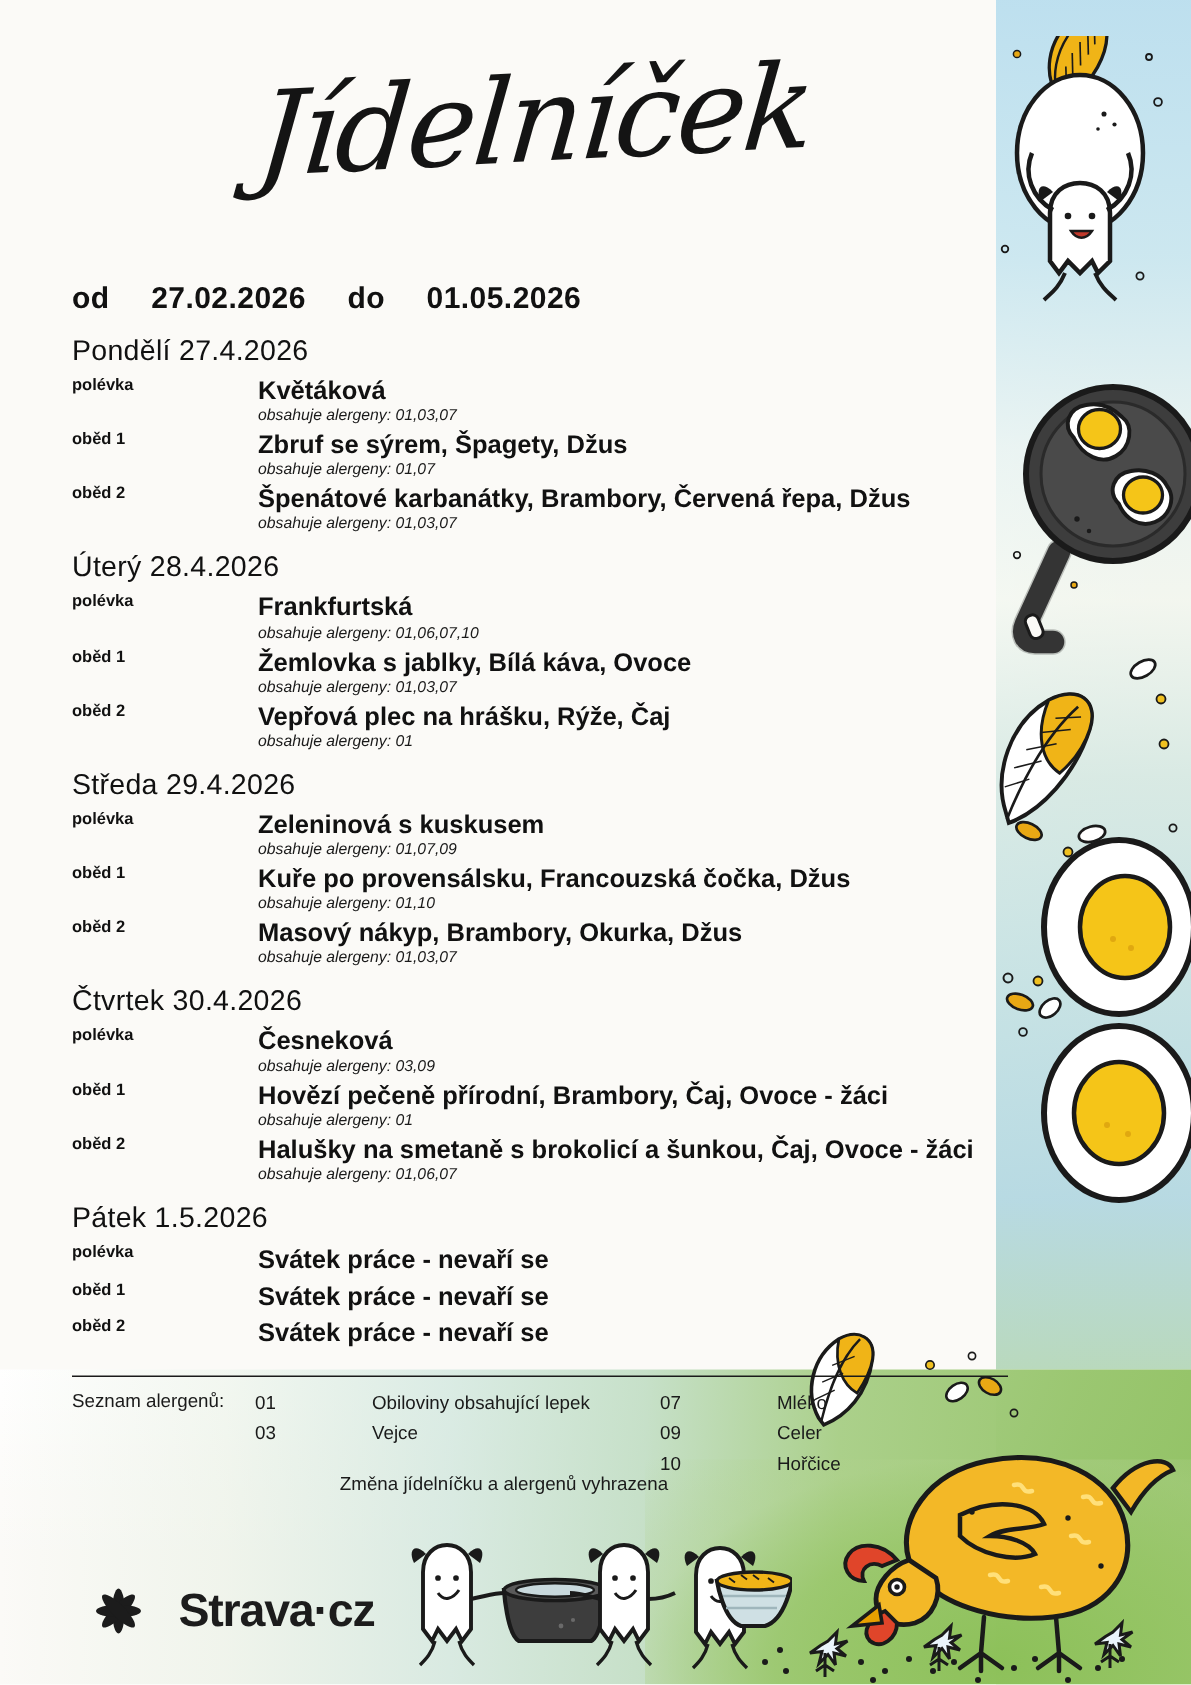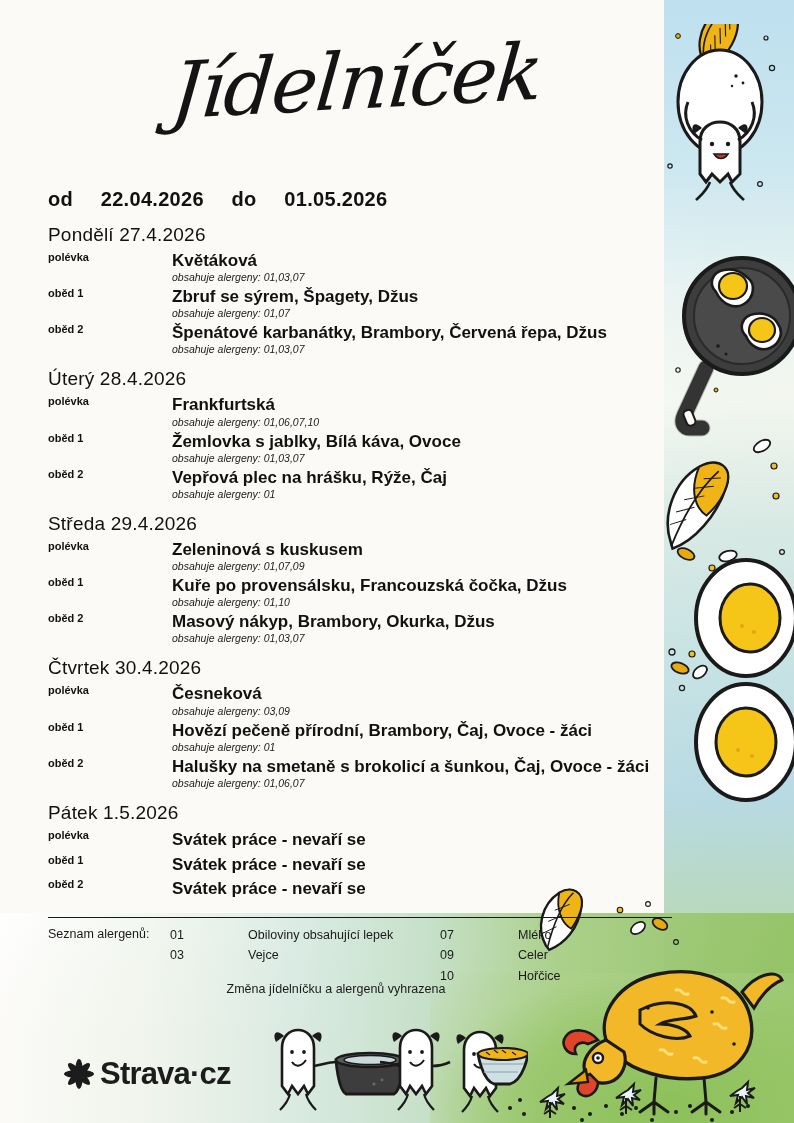--- a/index.html
+++ b/index.html
@@ -191,21 +191,21 @@
     padding-right: 48px;
     box-sizing: border-box;
   }
 
   
   #logo {
     position: absolute;
     left: 62px; top: 1056px;
     display: flex;
     align-items: center;
-    gap: 4px;
+    gap: 23px;
   }
   #logo-text {
     font-size: 31px;
     font-weight: bold;
     color: #1c1c1c;
     letter-spacing: -0.8px;
   }
 
   
   .ill { position: absolute; pointer-events: none; }
@@ -464,21 +464,21 @@
     <circle cx="262" cy="100" r="2" fill="#1a1a1a"></circle>
   </svg>
 
   <div id="title-wrap">
     <div id="title-text">Jídelníček</div>
   </div>
 
   <div id="daterange">
     <span>od</span>
     <span class="gap"></span>
-    <span>22.04.2026</span>
+    <span>27.02.2026</span>
     <span class="gap"></span>
     <span>do</span>
     <span class="gap"></span>
     <span>01.05.2026</span>
   </div>
 
   <div id="menu">
       <div class="day">
         <div class="day-title">Pondělí 27.4.2026</div>
         <div class="row">

